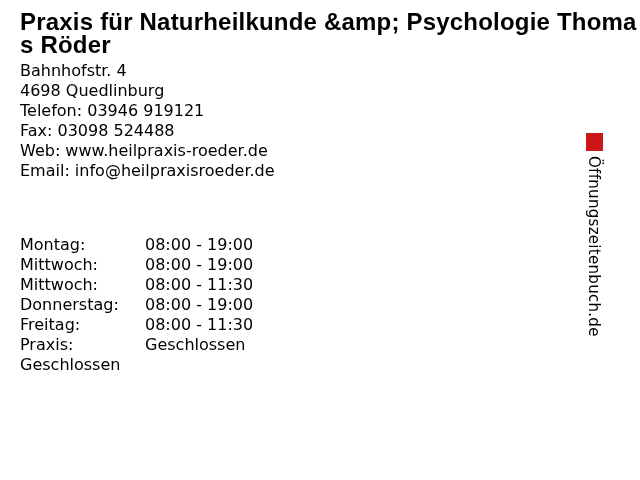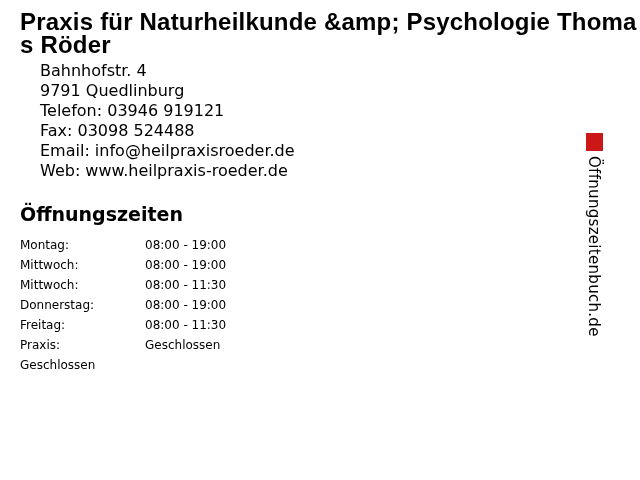--- a/index.html
+++ b/index.html
@@ -20,35 +20,34 @@
     line-height: 23px;
     letter-spacing: 0.2px;
   }
   .title div { white-space: nowrap; }
   .contact {
     position: absolute;
     left: 20px;
     top: 61px;
     font-size: 16px;
     line-height: 20px;
-    margin-left: 20px;
   }
   .contact div { white-space: nowrap; }
   .hours-heading {
     position: absolute;
     left: 20px;
     top: 203px;
     font-size: 19px;
     font-weight: bold;
   }
   .hours {
     position: absolute;
     left: 20px;
     top: 235px;
-    font-size: 12px;
+    font-size: 16px;
     line-height: 20px;
   }
   .hours .row { display: flex; }
   .hours .day { width: 125px; white-space: nowrap; }
   .hours .time { white-space: nowrap; }
   .banner {
     position: absolute;
     top: 133px;
     right: 3px;
     display: flex;
@@ -73,28 +72,27 @@
 
 <div class="page" style="background: rgb(255, 255, 255);">
 
   <div class="title">
     <div>Praxis für Naturheilkunde &amp;amp; Psychologie Thoma</div>
     <div>s Röder</div>
   </div>
 
   <div class="contact">
     <div>Bahnhofstr. 4</div>
-    <div>9791 Quedlinburg</div>
+    <div>4698 Quedlinburg</div>
     <div>Telefon: 03946 919121</div>
     <div>Fax: 03098 524488</div>
+    <div>Web: www.heilpraxis-roeder.de</div>
     <div>Email: info@heilpraxisroeder.de</div>
-    <div>Web: www.heilpraxis-roeder.de</div>
   </div>
 
-  <div class="hours-heading">Öffnungszeiten</div>
 
   <div class="hours">
     <div class="row">
       <span class="day">Montag:</span>
       <span class="time">08:00 - 19:00</span>
     </div>
     <div class="row">
       <span class="day">Mittwoch:</span>
       <span class="time">08:00 - 19:00</span>
     </div>

